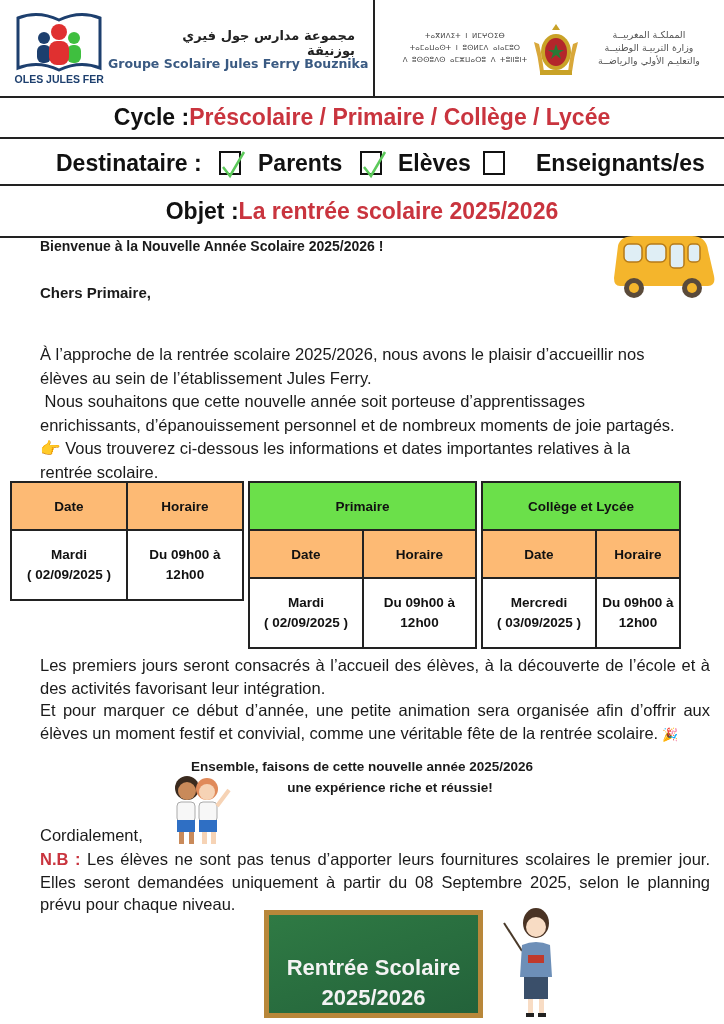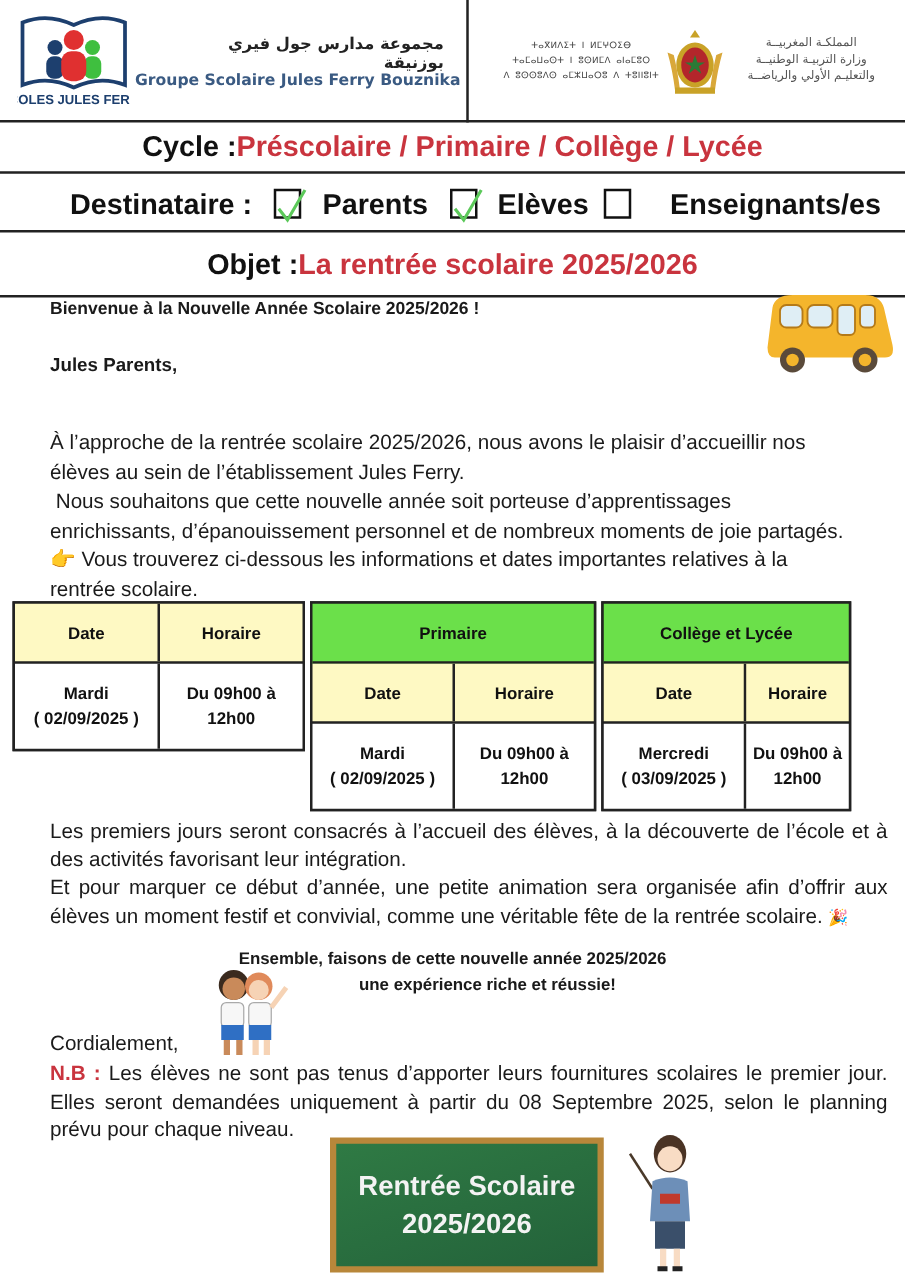--- a/index.html
+++ b/index.html
@@ -32,38 +32,38 @@
   .welcome { left: 40px; top: 238px; font-size: 14px; font-weight: bold; }
   .greet { left: 40px; top: 284px; font-size: 15px; font-weight: bold; }
   .para { left: 40px; font-size: 16.5px; line-height: 23.5px; width: 640px; }
   .p1 { top: 305px; margin-top: 38px; }
   .bus { position: absolute; left: 610px; top: 232px; width: 108px; height: 70px; }
 
   
   .tbl { position: absolute; top: 481px; border: 2px solid #222; font-family: "Liberation Sans", sans-serif; font-weight: bold; font-size: 13.5px; background: #222; }
   .tbl .head { background: #6be04a; height: 48px; display: flex; align-items: center; justify-content: center; border-bottom: 2px solid #222; }
   .tbl .sub { display: flex; height: 48px; border-bottom: 2px solid #222; }
-  .tbl .sub div { background: #fef9c3; display: flex; align-items: center; justify-content: center; }
+  .tbl .sub div { background: #fdba74; display: flex; align-items: center; justify-content: center; }
   .tbl .vals { display: flex; height: 68px; }
   .tbl .vals div { background: #fff; display: flex; align-items: center; justify-content: center; text-align: center; line-height: 20px; font-weight: bold; }
   .tbl .c1 { border-right: 2px solid #222; }
   .t1 { left: 10px; width: 234px; }
   .t2 { left: 248px; width: 229px; }
   .t3 { left: 481px; width: 200px; }
 
   .p2 { top: 654px; text-align: justify; font-size: 16.5px; line-height: 22.5px; left: 40px; width: 670px; }
   .ensemble { left: 0; width: 724px; top: 756px; text-align: center; font-size: 13.5px; font-weight: bold; line-height: 21px; }
   .ensemble .l2 { padding-left: 56px; }
   .kids { position: absolute; left: 163px; top: 772px; width: 72px; height: 76px; }
   .cordialement { left: 40px; top: 826px; font-size: 16.5px; }
   .nb { left: 40px; top: 848px; width: 670px; text-align: justify; font-size: 16.5px; line-height: 22.5px; }
   .nb .lbl { color: #c9343e; font-weight: bold; }
 
   .board { position: absolute; left: 264px; top: 910px; width: 219px; height: 108px; background: #b8873a; padding: 5px; }
-  .board .inner { width: 100%; height: 100%; background: linear-gradient(160deg, #2f7a44, #23623a); display: flex; flex-direction: column; align-items: center; justify-content: center; font-family: "Liberation Sans", sans-serif; font-weight: bold; color: #f3f3f3; font-size: 22px; line-height: 30px; }
+  .board .inner { width: 100%; height: 100%; background: linear-gradient(160deg, #2f7a44, #23623a); display: flex; flex-direction: column; align-items: center; justify-content: flex-end; font-family: "Liberation Sans", sans-serif; font-weight: bold; color: #f3f3f3; font-size: 22px; line-height: 30px; }
   .teacher { position: absolute; left: 500px; top: 905px; width: 62px; height: 116px; }
 </style>
 </head>
 <body>
 
 <div class="header">
   <div class="logo">
     <svg width="90" height="80" viewBox="0 0 90 80">
       <path d="M4 8 Q24 0 45 10 Q66 0 86 8 L86 58 Q66 50 45 60 Q24 50 4 58 Z" fill="none" stroke="#1d3f6e" stroke-width="3"></path>
       <circle cx="30" cy="28" r="6" fill="#1d3f6e"></circle>
@@ -141,21 +141,21 @@
     <rect x="36" y="12" width="20" height="18" rx="5" fill="#dfeef5" stroke="#b57a18" stroke-width="1.5"></rect>
     <rect x="60" y="12" width="14" height="24" rx="4" fill="#dfeef5" stroke="#b57a18" stroke-width="1.5"></rect>
     <rect x="78" y="12" width="12" height="18" rx="4" fill="#dfeef5" stroke="#b57a18" stroke-width="1.5"></rect>
     <circle cx="24" cy="56" r="10" fill="#5a4a3a"></circle>
       <circle cx="24" cy="56" r="5" fill="#f4b52c"></circle>
     <circle cx="82" cy="56" r="10" fill="#5a4a3a"></circle>
       <circle cx="82" cy="56" r="5" fill="#f4b52c"></circle>
   </svg>
 </div>
 
-<div class="txt greet">Jules Parents,</div>
+<div class="txt greet">Chers Primaire,</div>
 
 <div class="txt para p1">
   <div>À l’approche de la rentrée scolaire 2025/2026, nous avons le plaisir d’accueillir nos élèves au sein de l’établissement Jules Ferry.</div>
   <div style="white-space:pre-wrap;"> Nous souhaitons que cette nouvelle année soit porteuse d’apprentissages enrichissants, d’épanouissement personnel et de nombreux moments de joie partagés.</div>
   <div>
     <span style="color:#f2c12e;">👉</span><span> Vous trouverez ci-dessous les informations et dates importantes relatives à la rentrée scolaire.</span>
   </div>
 </div>
 
 <div class="tbl t1">

